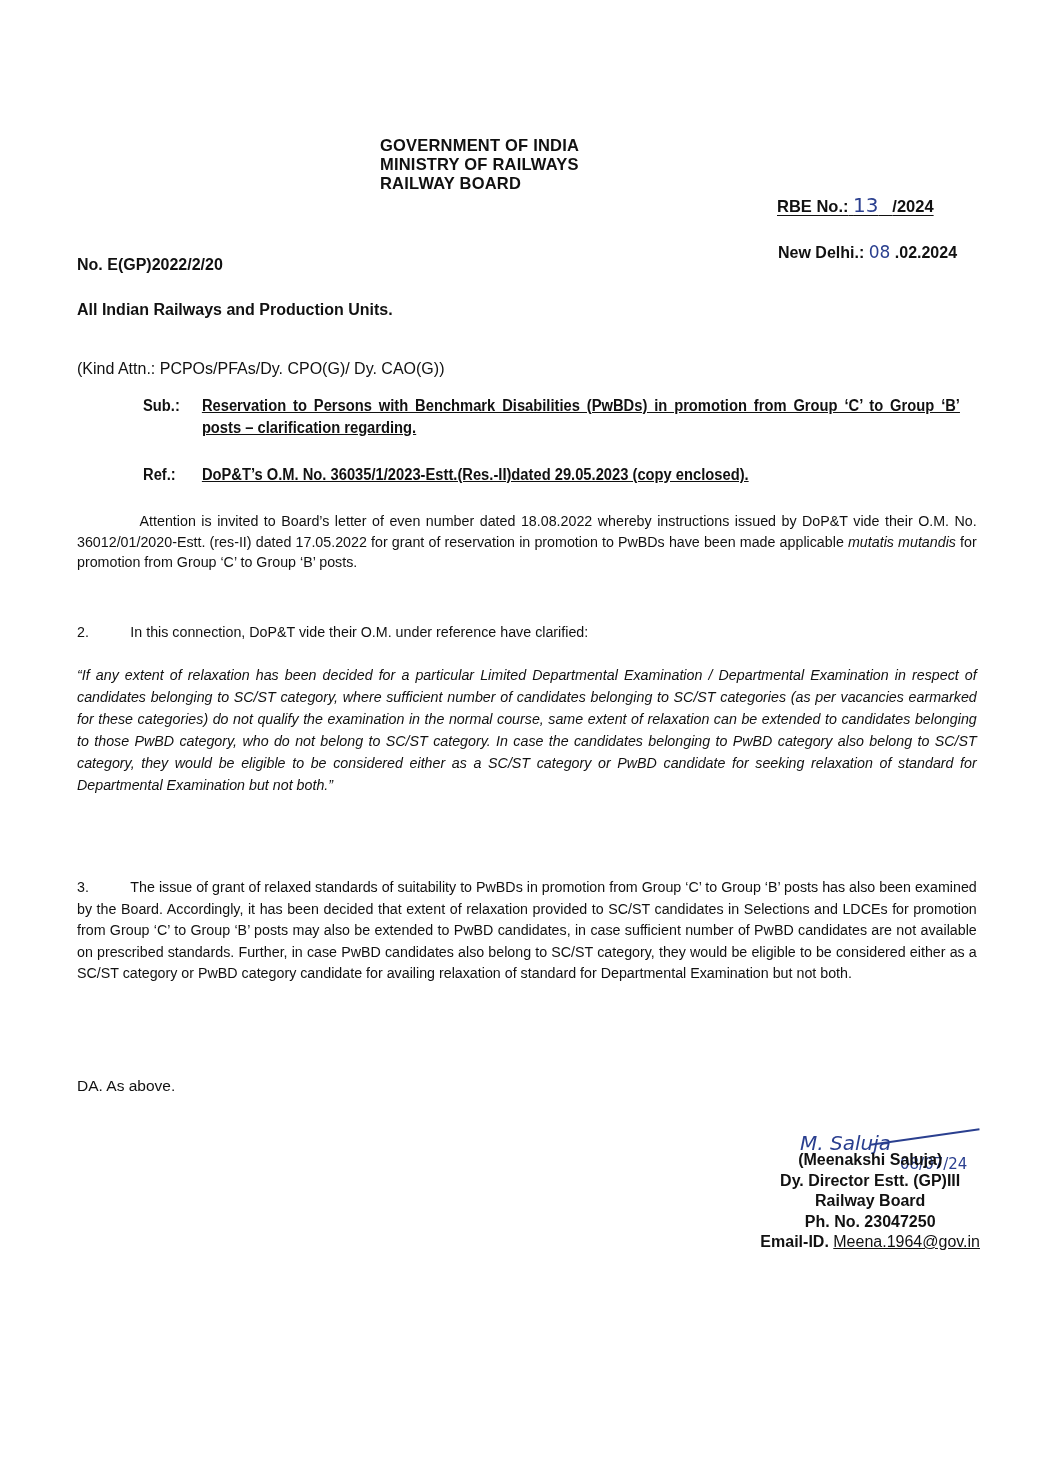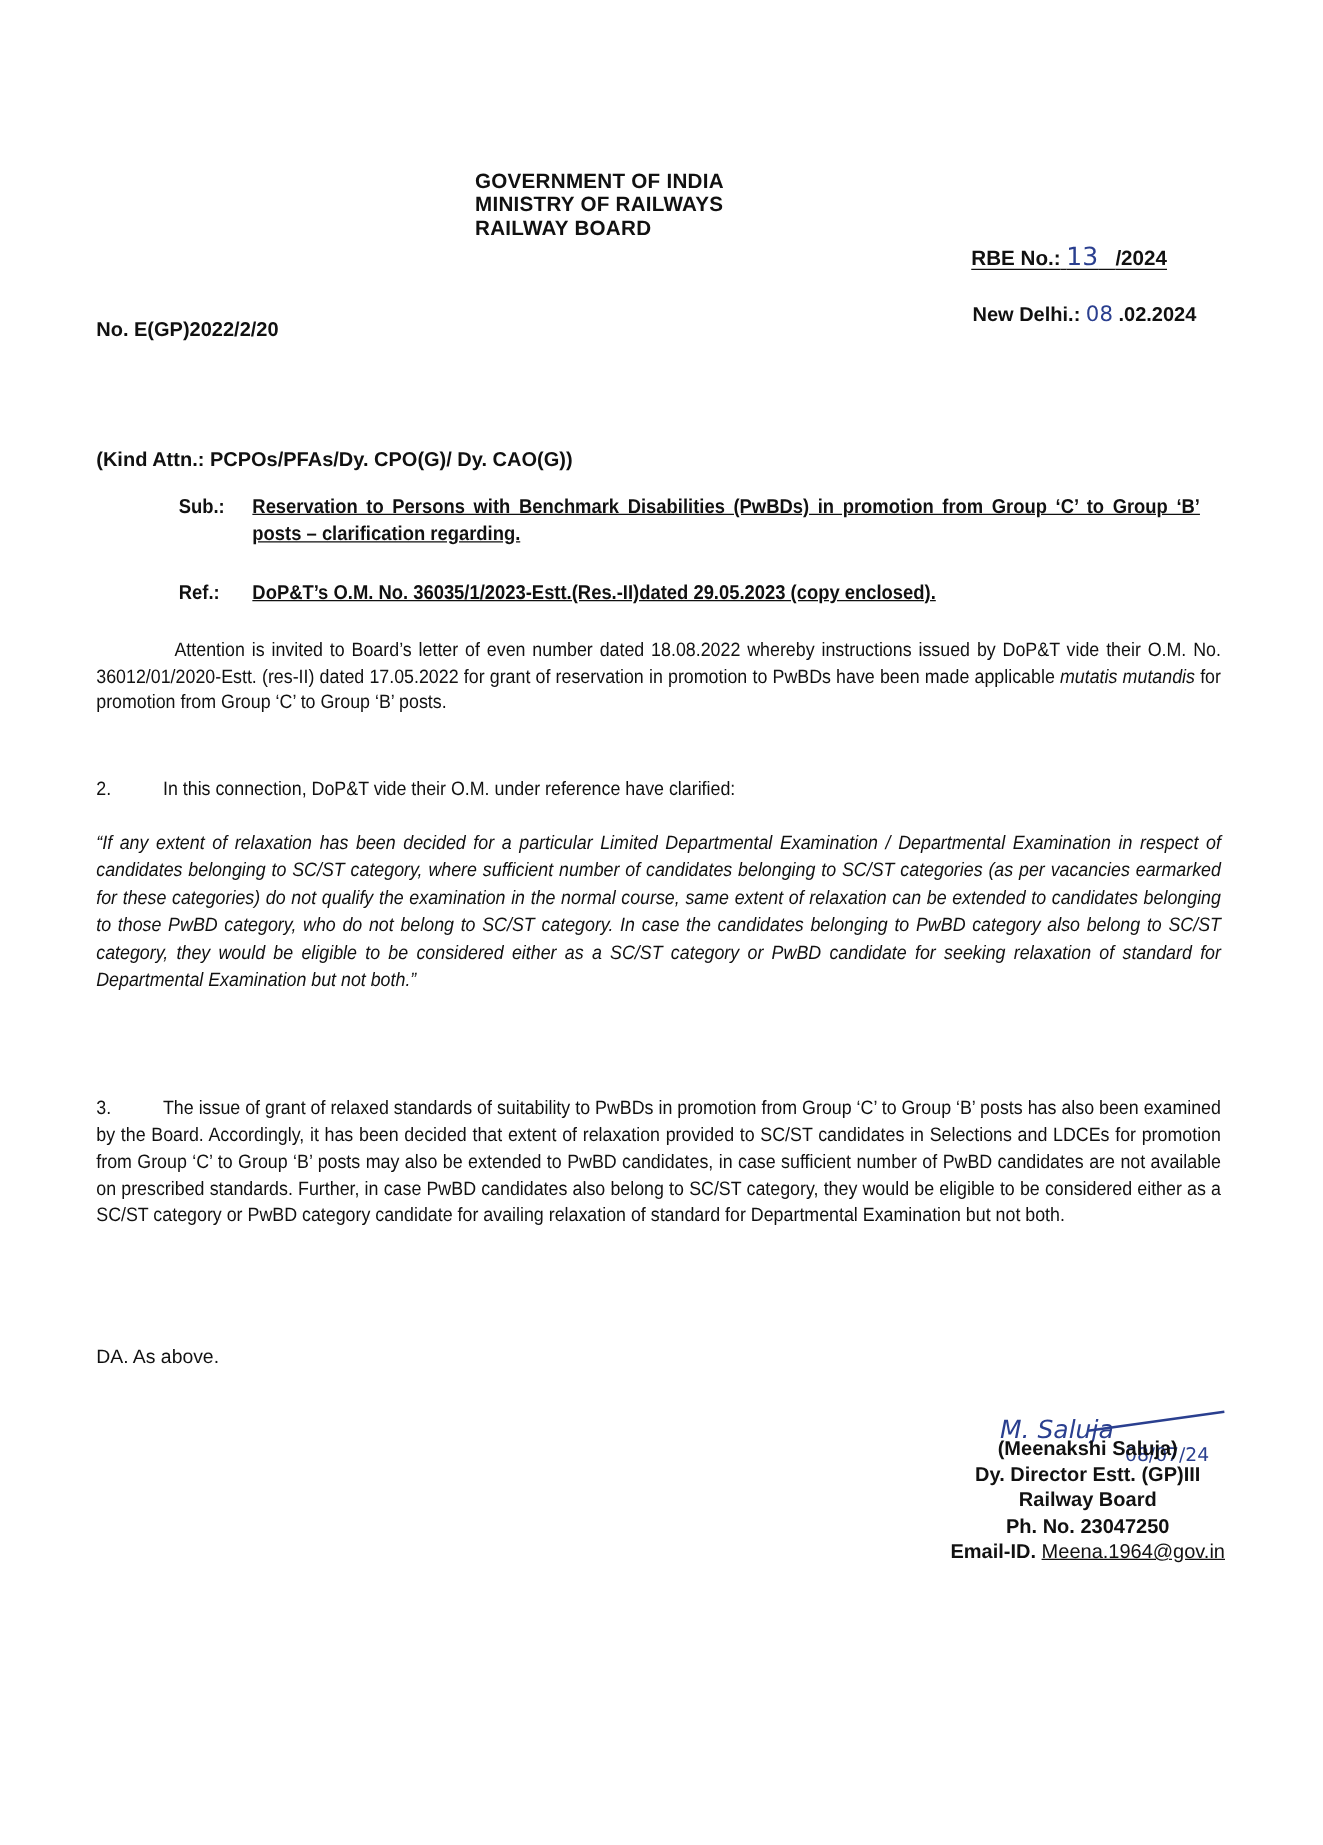--- a/index.html
+++ b/index.html
@@ -12,21 +12,21 @@
       left: 380px; top: 136px; width: 300px; text-align: left;
       font-size: 16.5px; font-weight: bold; line-height: 19px; letter-spacing: 0.2px;
     }
     .rbe { left: 777px; top: 193px; font-size: 16.5px; font-weight: bold; }
     .rbe .u { text-decoration: underline; text-underline-offset: 3px; }
     .hand { font-family: "DejaVu Sans", sans-serif; font-weight: normal; color: #2a3f8f; font-size: 20px; }
     .hand-sm { font-family: "DejaVu Sans", sans-serif; font-weight: normal; color: #2a3f8f; font-size: 17px; }
     .delhi { left: 778px; top: 242px; font-size: 16px; font-weight: bold; }
     .fileno { left: 77px; top: 256px; font-size: 16px; font-weight: bold; }
     .addressee { left: 77px; top: 300px; font-size: 16px; font-weight: bold; line-height: 20px; }
-    .attn { left: 77px; top: 360px; font-size: 16px; font-weight: bold; }
+    .attn { left: 77px; top: 360px; font-size: 16px; font-weight: normal; }
     .subref { font-family: "Liberation Sans", sans-serif; font-size: 16px; font-weight: bold; transform: scaleX(0.92); transform-origin: left top; }
     .sub { left: 143px; top: 395px; width: 900px; line-height: 22px; }
     .sub .label { display: inline-block; width: 64px; vertical-align: top; }
     .sub .text { display: inline-block; width: 824px; text-decoration: underline; vertical-align: top; text-align: justify; }
     .ref { left: 143px; top: 466px; width: 900px; }
     .ref .label { display: inline-block; width: 64px; }
     .ref .text { text-decoration: underline; }
     .para {
       left: 77px; width: 900px; font-size: 15.5px; line-height: 20.5px;
       text-align: justify; transform: scaleX(0.92); transform-origin: left top; width: 978px;
@@ -61,20 +61,21 @@
 
 <div class="abs delhi">
   <span>New Delhi.:</span>
   <span class="hand-sm">08</span>
   <span>.02.2024</span>
 </div>
 
 <div class="abs fileno">No. E(GP)2022/2/20</div>
 
 <div class="abs addressee">
+  <div>All Indian Railways and Production Units.</div>
 </div>
 
 <div class="abs attn">(Kind Attn.: PCPOs/PFAs/Dy. CPO(G)/ Dy. CAO(G))</div>
 
 <div class="abs subref sub">
   <span class="label">Sub.:</span><span class="text">Reservation to Persons with Benchmark Disabilities (PwBDs) in promotion from Group ‘C’ to Group ‘B’ posts – clarification regarding.</span>
 </div>
 
 <div class="abs subref ref">
   <span class="label">Ref.:</span><span class="text">DoP&amp;T’s O.M. No. 36035/1/2023-Estt.(Res.-II)dated 29.05.2023 (copy enclosed).</span>

